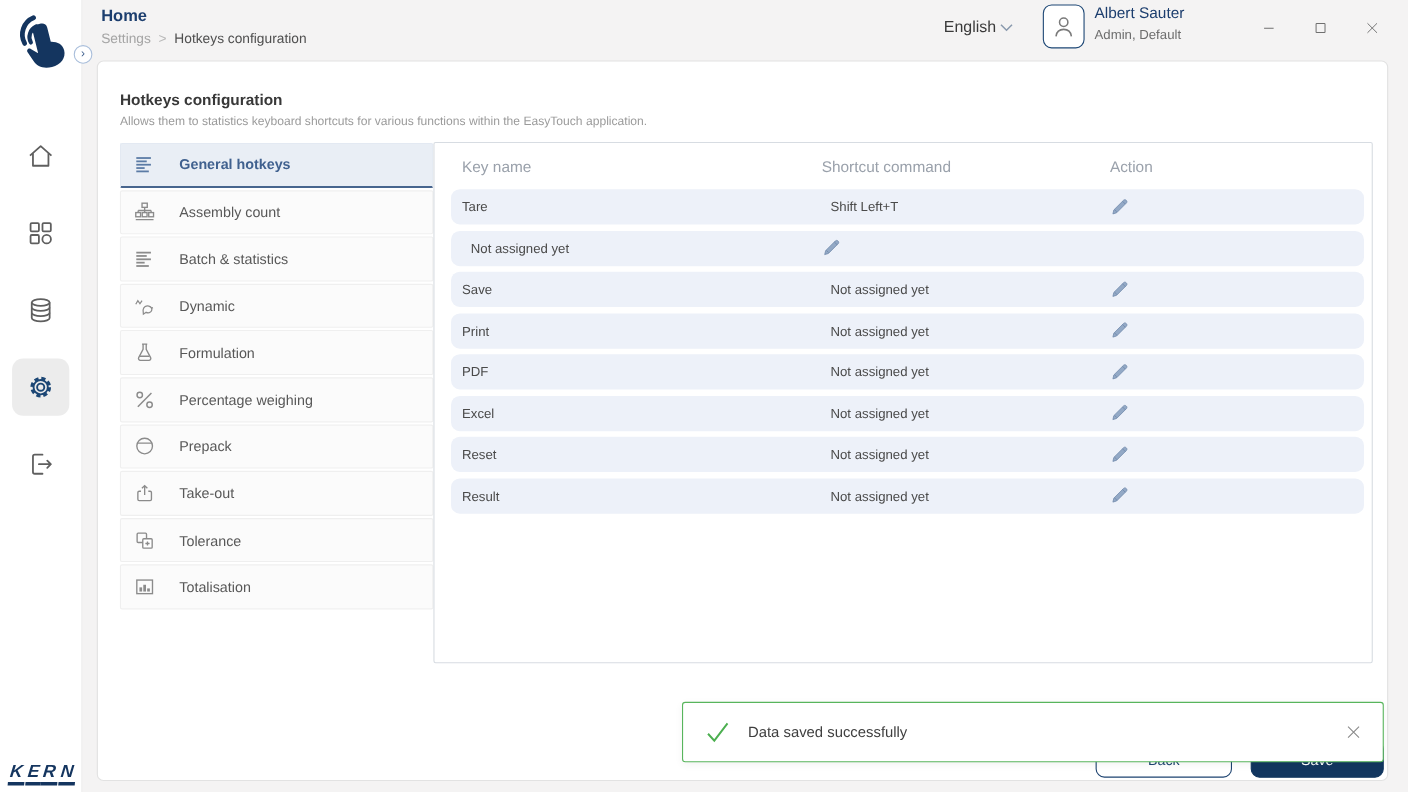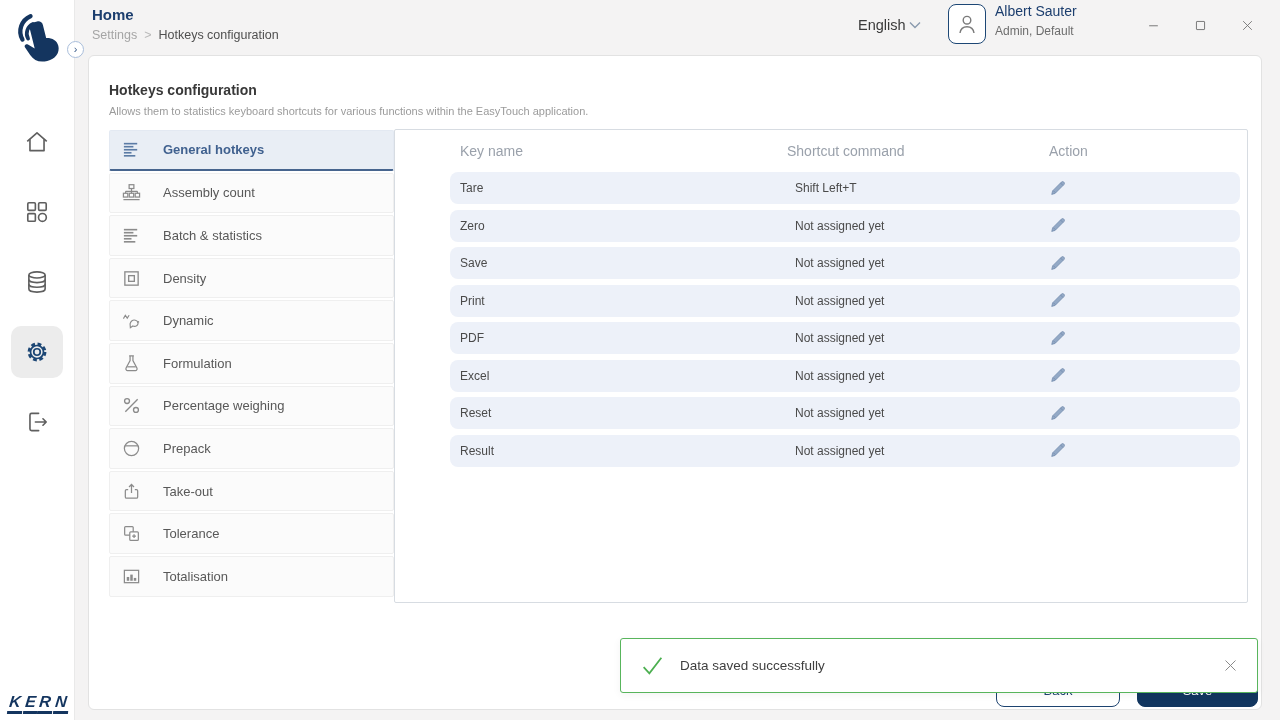--- a/index.html
+++ b/index.html
@@ -39,21 +39,21 @@
   .card-sub { position:absolute; left:20px; top:49px; font-size:11px; color:#9b9b9b; }
 
   
   .tabs { position:absolute; left:20px; top:74px; width:285px; }
   .tab { height:40.6px; margin-bottom:2px; display:flex; align-items:center; gap:22px; padding-left:12px; background:#fbfbfb; border:1px solid #efefef; border-radius:2px; font-size:13px; color:#585858; cursor:pointer; }
   .tab svg { width:19px; height:19px; color:#8b8b8b; flex:none; }
   .tab.active { background:#e9eef5; border-color:#e3e9f2; border-bottom:2px solid #47658e; color:#40618f; font-weight:bold; }
   .tab.active svg { color:#5b7ba5; }
 
   
-  .tablewrap { position:absolute; left:305px; top:73px; width:854px; height:474px; border:1px solid #d7dce2; border-radius:2px; background:#fff; overflow:hidden;padding-left:40px; }
+  .tablewrap { position:absolute; left:305px; top:73px; width:854px; height:474px; border:1px solid #d7dce2; border-radius:2px; background:#fff; overflow:hidden; }
   .thead { display:grid; grid-template-columns:327px 262px 1fr; padding:13px 0 11px 25px; font-size:14px; color:#9aa1ab; }
   .rows { padding:2px 7px 0 15px; }
   .trow { display:grid; grid-template-columns:327px 262px 1fr; align-items:center; height:32px; margin-bottom:5.5px; background:#edf1f9; border-radius:8px; padding-left:10px; font-size:12px; color:#4a4a4a; }
   .trow .shortcut { padding-left:8px; }
   .edit-btn { width:26px; height:22px; background:none; border:none; cursor:pointer; display:flex; align-items:center; color:#7d96ba; }
   .edit-btn svg { width:17px; height:17px; }
 
   
   .btn { position:absolute; height:34px; border-radius:8px; font-size:13px; font-family:inherit; cursor:pointer; z-index:2; }
   .btn-back { right:141px; bottom:2px; width:124px; background:#fff; border:1.5px solid #1d4370; color:#1d4370; }
@@ -309,26 +309,20 @@
           <span>Assembly count</span>
         </div>
         <div class="tab">
           <svg>
             <use href="#i-lines"></use>
           </svg>
           <span>Batch &amp; statistics</span>
         </div>
         <div class="tab">
           <svg>
-            <use href="#i-density"></use>
-          </svg>
-          <span>Density</span>
-        </div>
-        <div class="tab">
-          <svg>
             <use href="#i-dynamic"></use>
           </svg>
           <span>Dynamic</span>
         </div>
         <div class="tab">
           <svg>
             <use href="#i-flask"></use>
           </svg>
           <span>Formulation</span>
         </div>
@@ -374,21 +368,20 @@
           <div class="trow">
             <span>Tare</span>
             <span class="shortcut">Shift Left+T</span>
             <button class="edit-btn">
               <svg>
                 <use href="#i-pencil"></use>
               </svg>
             </button>
           </div>
           <div class="trow">
-            <span>Zero</span>
             <span class="shortcut">Not assigned yet</span>
             <button class="edit-btn">
               <svg>
                 <use href="#i-pencil"></use>
               </svg>
             </button>
           </div>
           <div class="trow">
             <span>Save</span>
             <span class="shortcut">Not assigned yet</span>

